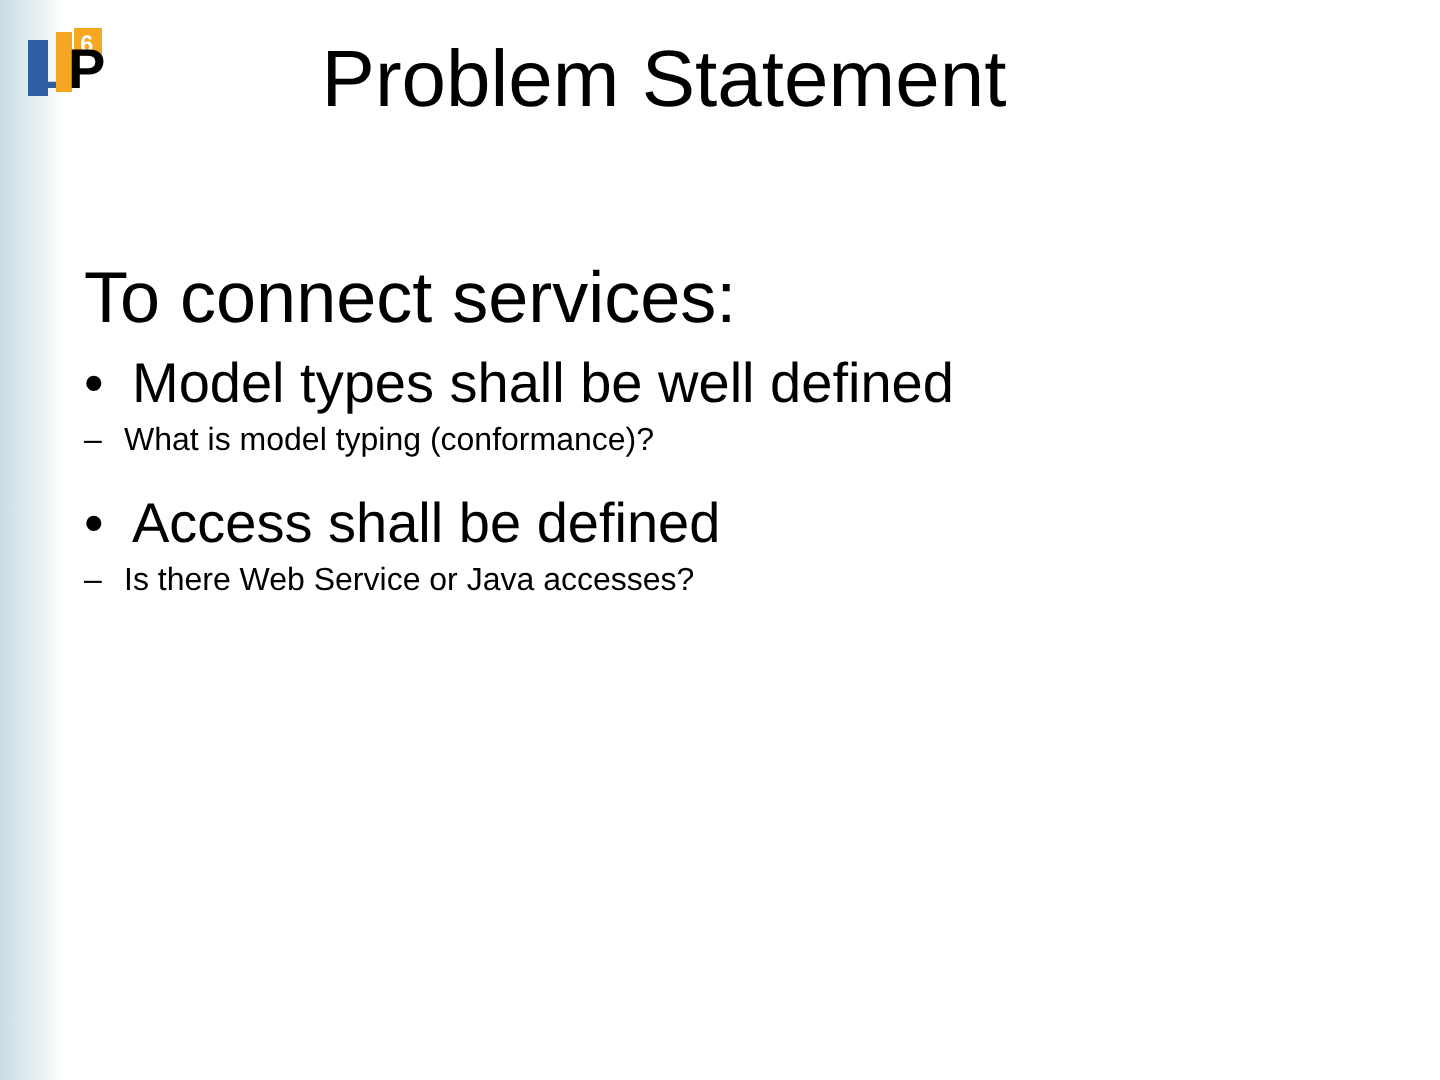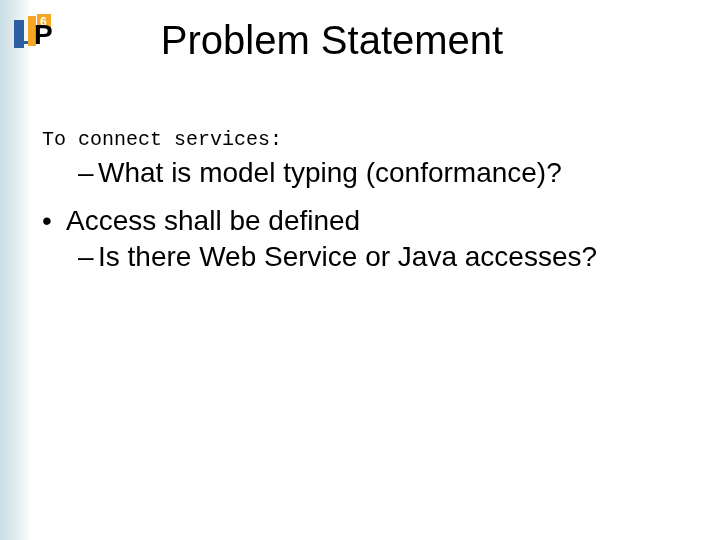--- a/index.html
+++ b/index.html
@@ -35,36 +35,34 @@
     font-weight: normal;
   }
   .content {
     position: absolute;
     left: 42px;
     top: 128px;
     width: 640px;
     color: #000;
   }
   .line-intro {
-    font-size: 20px;
+    font-size: 36px;
     margin-bottom: 6px;
-    font-family: Liberation Mono, monospace;
   }
   .bullet-1 {
     font-size: 28px;
     margin-left: 0;
     margin-bottom: 4px;
   }
   .bullet-1 .dot {
     display: inline-block;
     width: 24px;
   }
   .bullet-2 {
-    font-size: 28px;
-    margin-left: 36px;
+    font-size: 16px;
     margin-bottom: 6px;
   }
   .bullet-2 .dash {
     display: inline-block;
     width: 20px;
   }
   .gap { height: 10px; }
 </style>
 </head>
 <body>
@@ -80,20 +78,23 @@
     <text x="26" y="12" font-family="Arial" font-size="12" font-weight="bold" fill="#ffffff">6</text>
     <text x="20" y="30" font-family="Arial" font-size="28" font-weight="bold" fill="#000">P</text>
   </svg>
 </div>
 
 <h1 class="slide-title">Problem Statement</h1>
 
 <div class="content">
   <div class="line-intro">To connect services:</div>
 
+  <div class="bullet-1">
+    <span class="dot">•</span><span>Model types shall be well defined</span>
+  </div>
   <div class="bullet-2">
     <span class="dash">–</span><span>What is model typing (conformance)?</span>
   </div>
 
   <div class="gap"></div>
 
   <div class="bullet-1">
     <span class="dot">•</span><span>Access shall be defined</span>
   </div>
   <div class="bullet-2">

